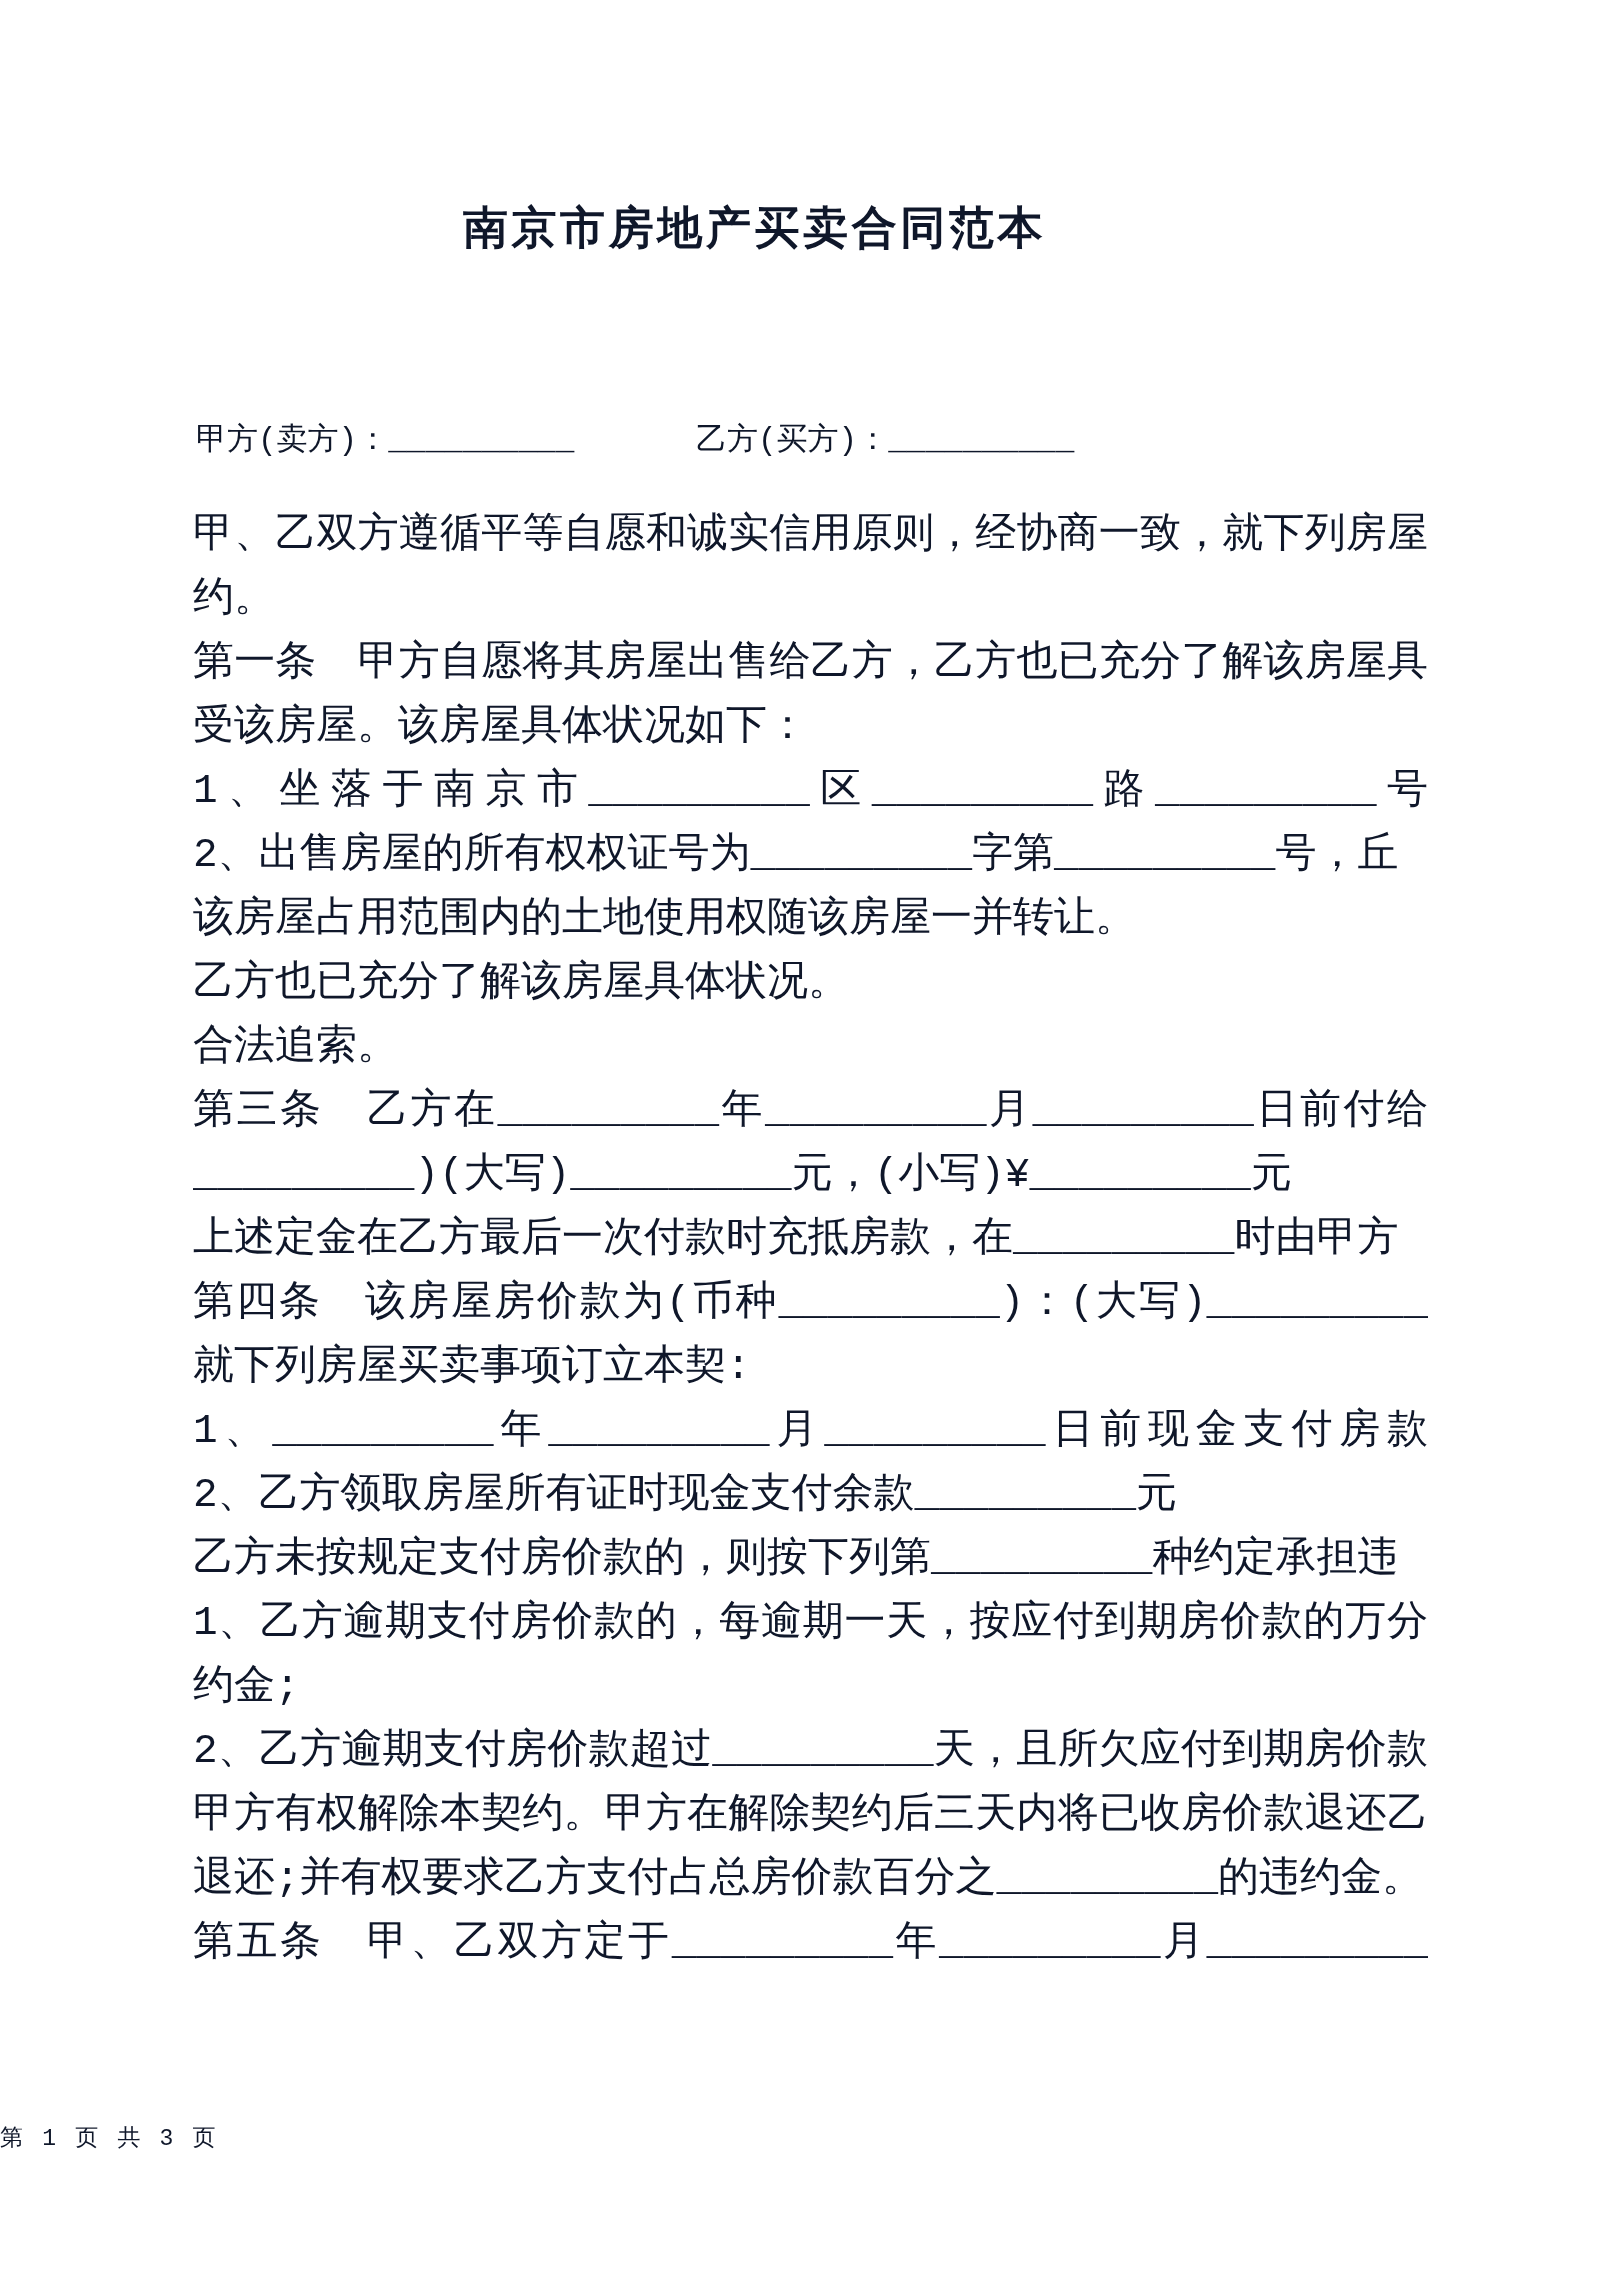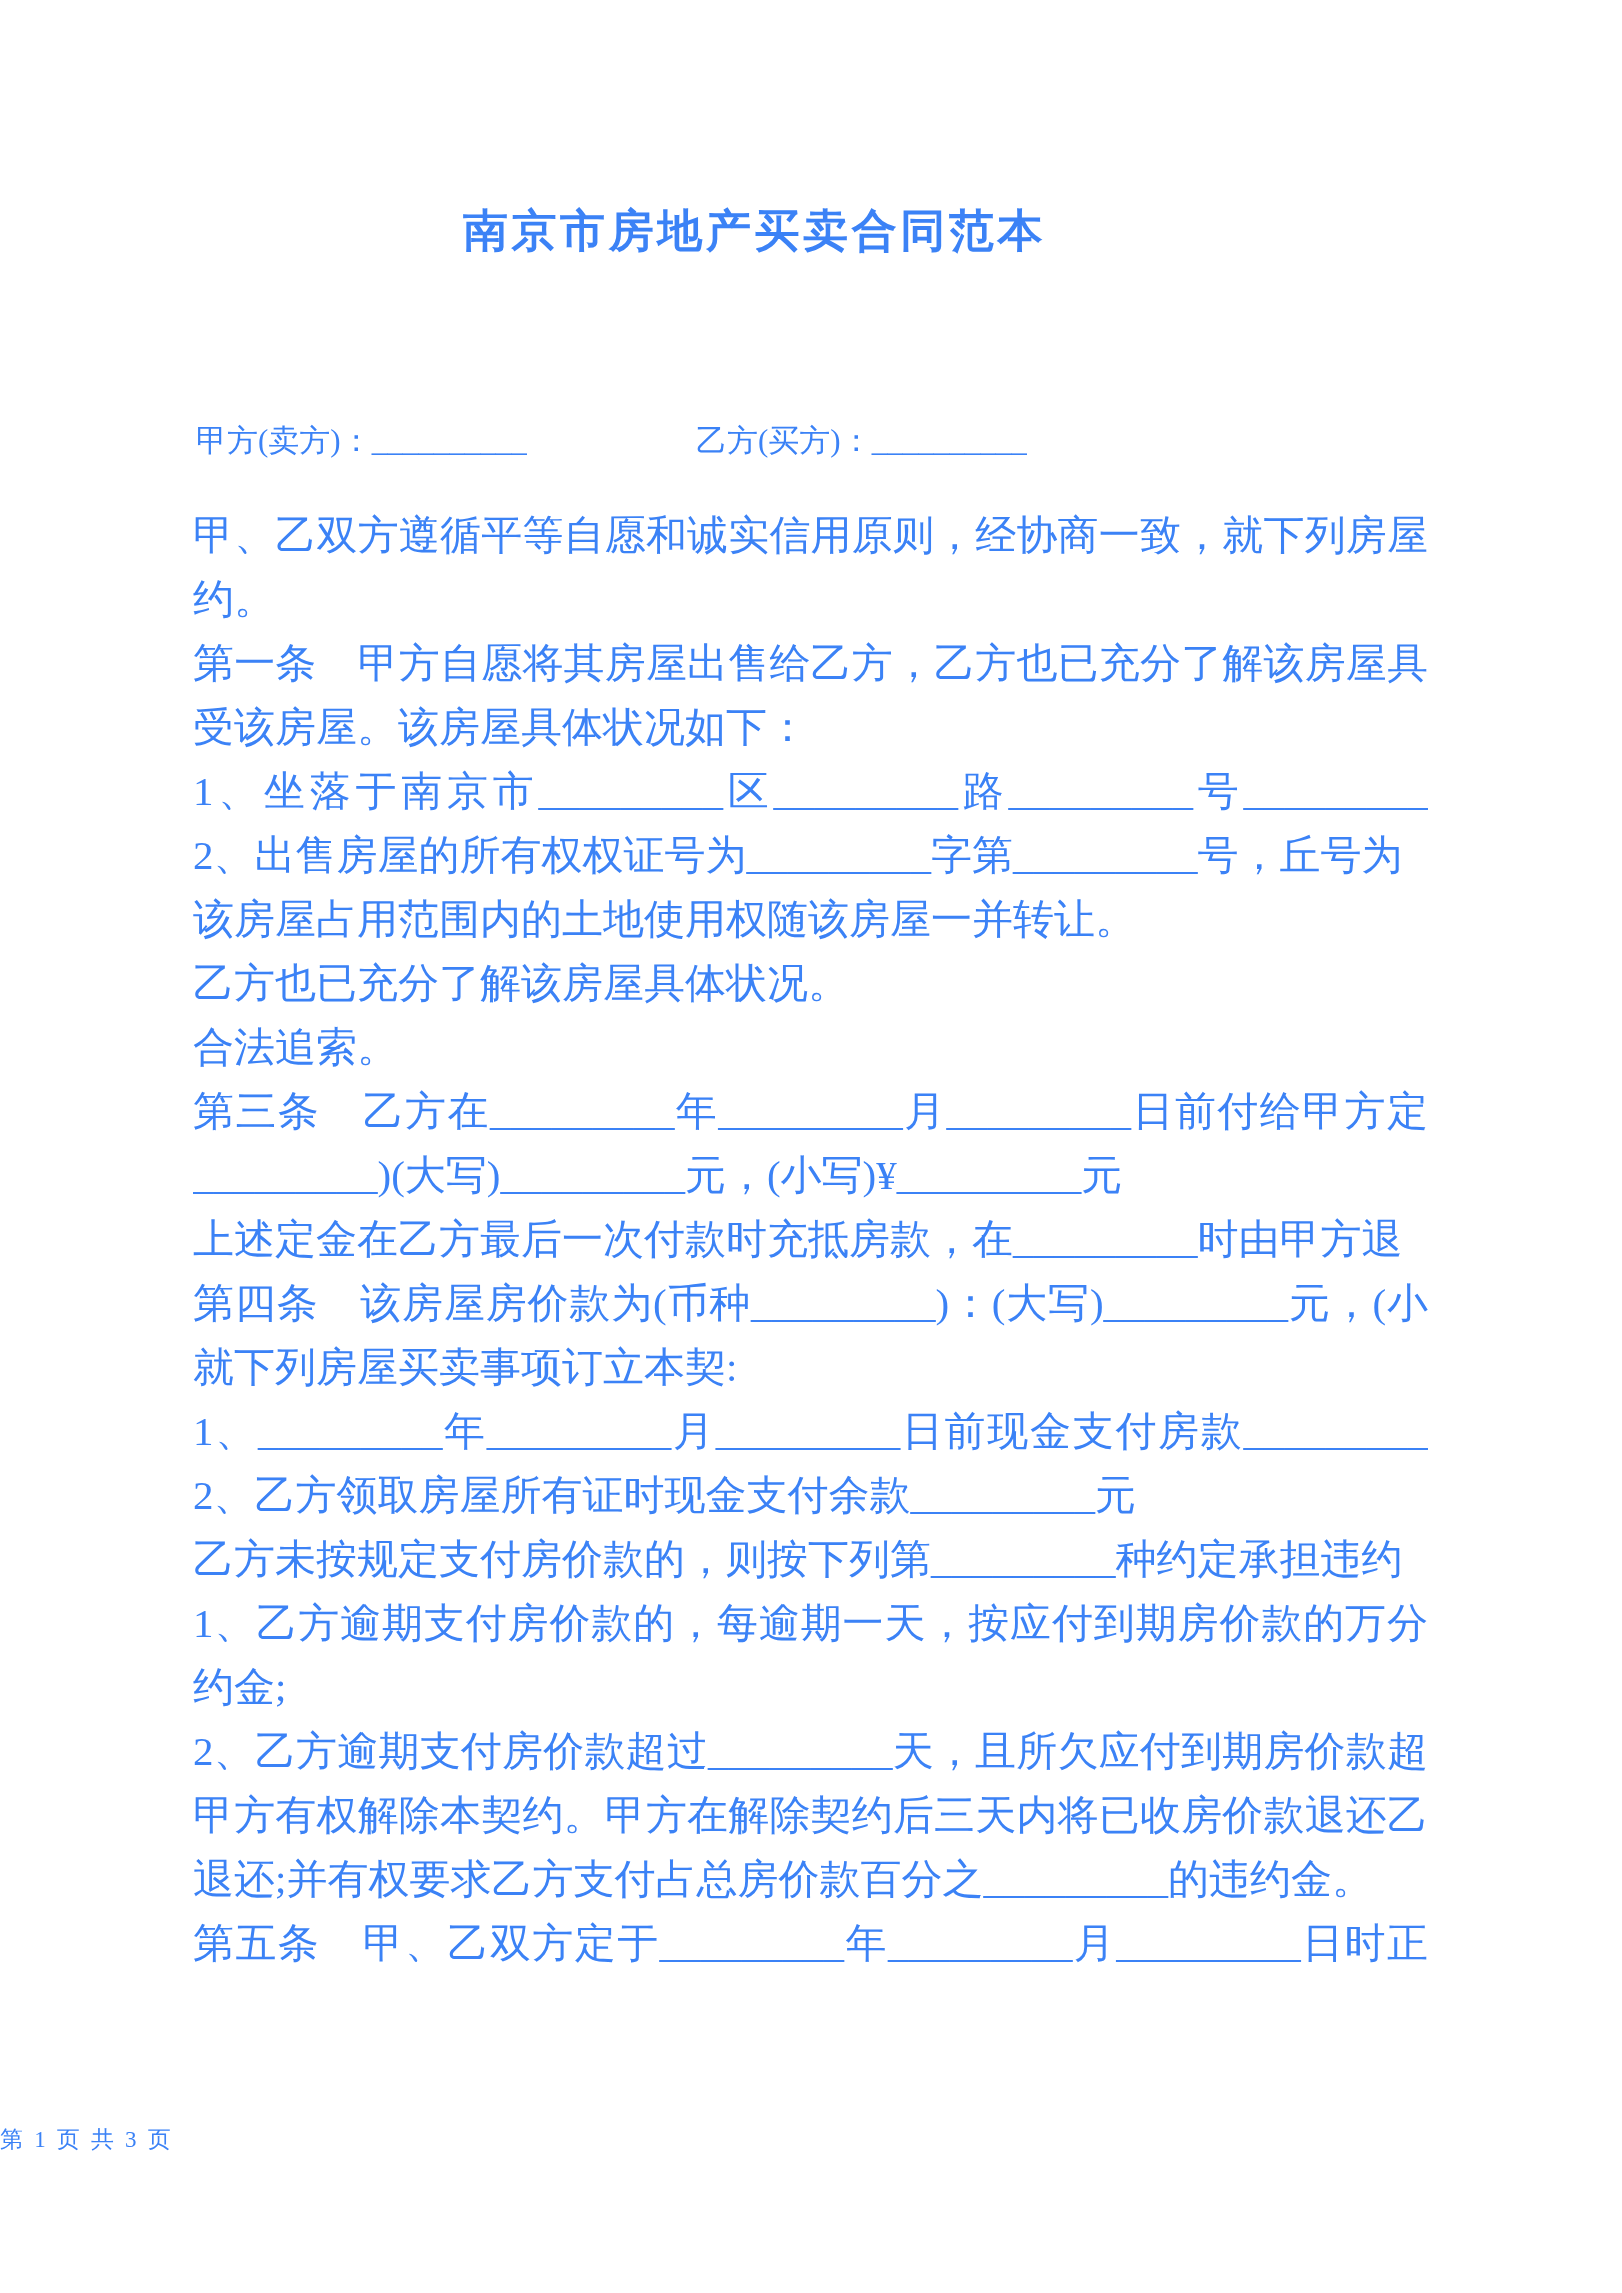--- a/index.html
+++ b/index.html
@@ -5,22 +5,22 @@
   html, body {
     margin: 0;
     padding: 0;
     background: #ffffff;
   }
   .page {
     position: relative;
     width: 1509px;
     height: 2294px;
     background: #ffffff;
-    color: #3b82f6;
-    font-family: Liberation Serif, serif;
+    color: #0f172a;
+    font-family: Liberation Mono, monospace;
     overflow: hidden;
   }
   .title {
     position: absolute;
     top: 204px;
     left: 0;
     width: 100%;
     text-align: center;
     font-size: 45px;
     font-weight: bold;

